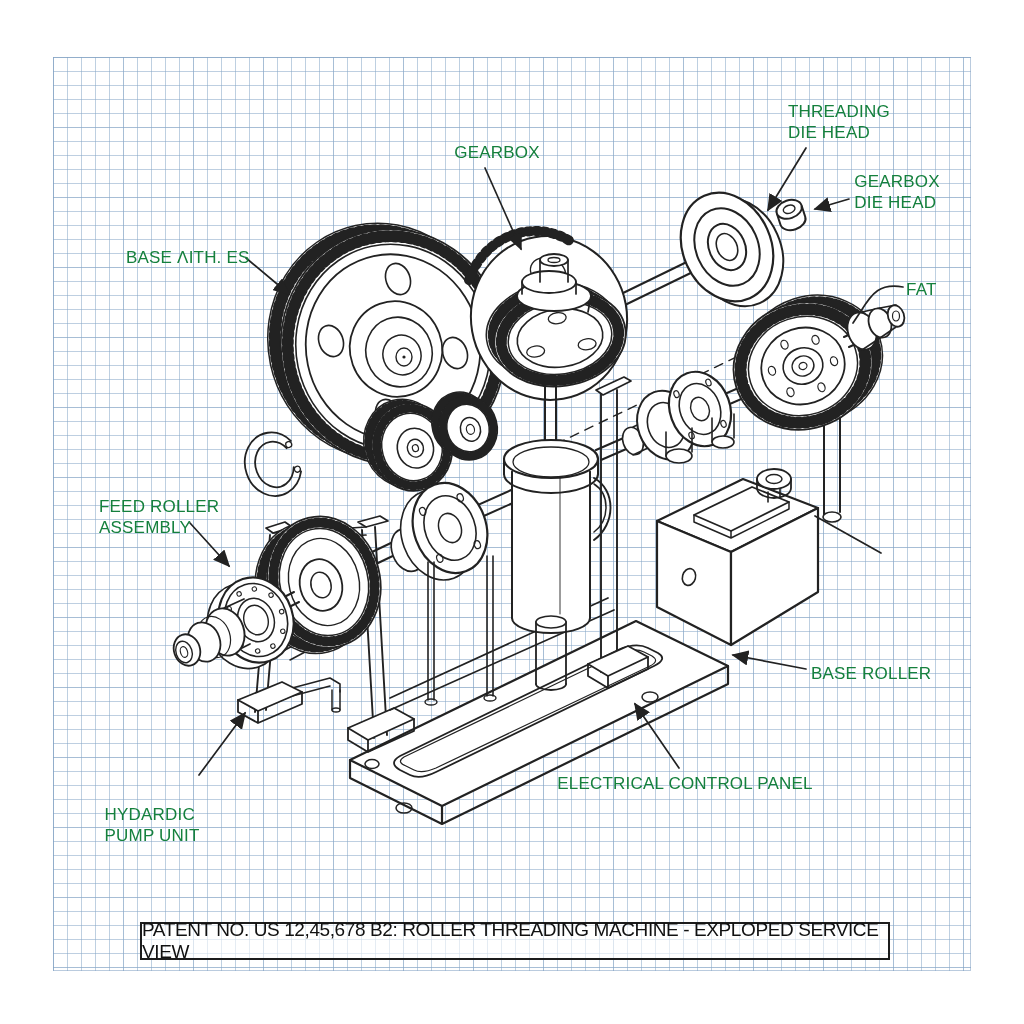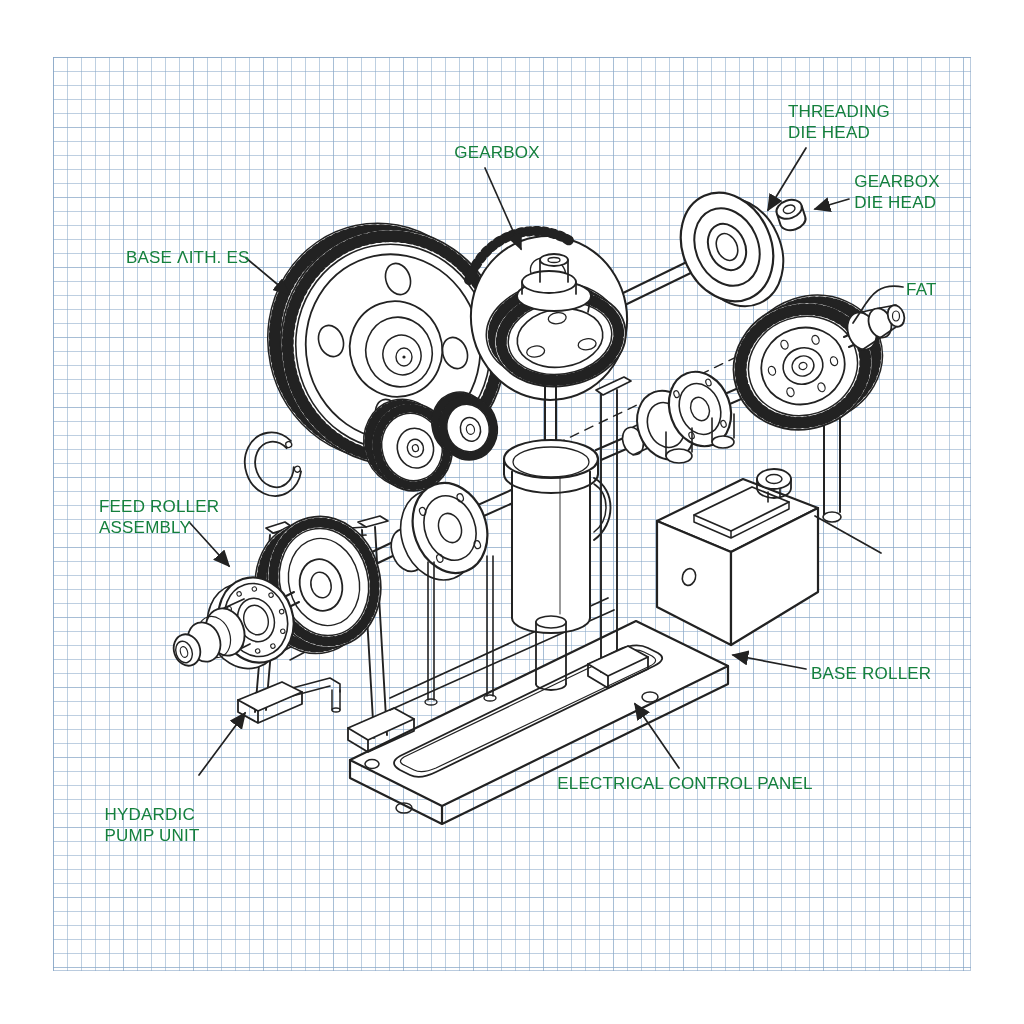--- a/index.html
+++ b/index.html
@@ -376,13 +376,16 @@
 DIE HEAD</div>
   <div class="lbl" style="left:126px;top:247px;">BASE ΛITH. ES</div>
   <div class="lbl" style="left:906px;top:279px;">FAT</div>
   <div class="lbl" style="left:99px;top:496px;">FEED ROLLER
 ASSEMBLY</div>
   <div class="lbl" style="left:811px;top:663px;">BASE ROLLER</div>
   <div class="lbl c" style="left:685px;top:773px;">ELECTRICAL CONTROL PANEL</div>
   <div class="lbl c" style="left:152px;top:804px;">HYDARDIC
 PUMP UNIT</div>
 
+  <div class="titleblock">
+    <span>PATENT NO. US 12,45,678 B2: ROLLER THREADING MACHINE - EXPLOPED SERVICE VIEW</span>
+  </div>
 </div>
 
 </body></html>

